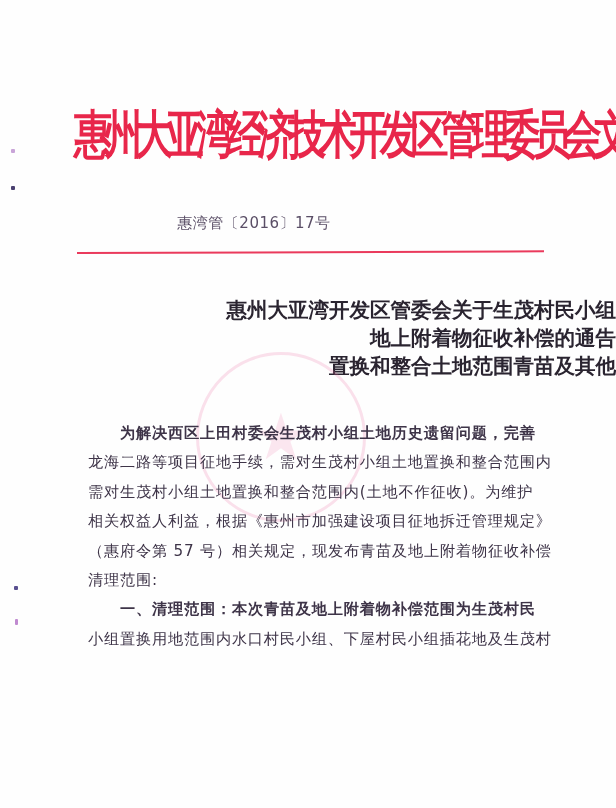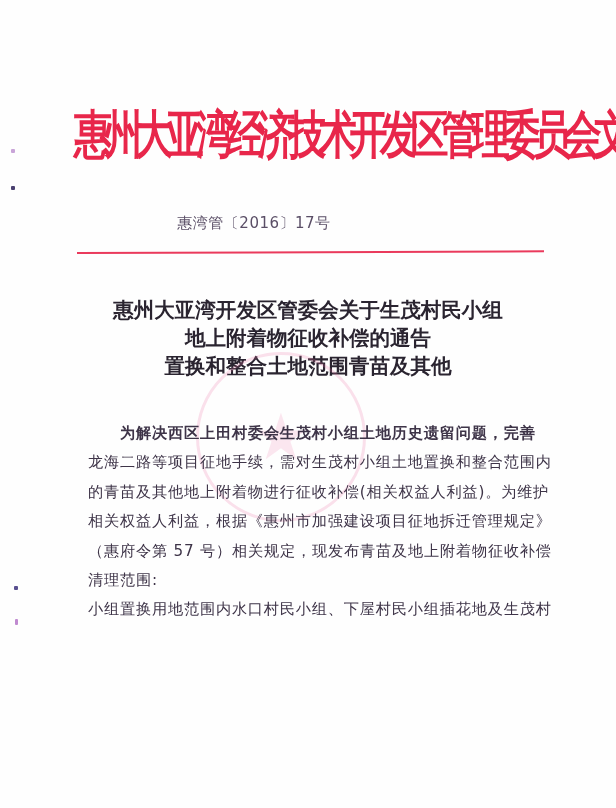--- a/index.html
+++ b/index.html
@@ -64,21 +64,21 @@
       left: 0;
       width: 616px;
       top: 296px;
       text-align: center;
       color: #2a2430;
       font-family: "DejaVu Serif", serif;
       font-weight: bold;
       font-size: 20.5px;
       line-height: 28px;
     }
-    .notice-title div { white-space: nowrap; }
+    .notice-title div { white-space: nowrap; text-align: right; }
     .seal {
       position: absolute;
       left: 196px;
       top: 352px;
       width: 170px;
       height: 170px;
       border-radius: 50%;
       border: 3px solid rgba(236, 120, 170, 0.22);
       box-sizing: border-box;
       pointer-events: none;
@@ -138,20 +138,21 @@
     <div>置换和整合土地范围青苗及其他</div>
   </div>
 
   <div class="seal">
     <div class="seal-inner">★</div>
   </div>
 
   <div class="body-text">
     <span class="line indent">为解决西区上田村委会生茂村小组土地历史遗留问题，完善</span>
     <span class="line">龙海二路等项目征地手续，需对生茂村小组土地置换和整合范围内</span>
-    <span class="line">的青苗及其他地上附着物进行征收补偿(相关权益人利益)。为维护</span>
+    <span class="line">需对生茂村小组土地置换和整合范围内(土地不作征收)。为维护</span>
     <span class="line">相关权益人利益，根据《惠州市加强建设项目征地拆迁管理规定》</span>
     <span class="line">（惠府令第 57 号）相关规定，现发布青苗及地上附着物征收补偿</span>
     <span class="line">清理范围:</span>
+    <span class="line indent">一、清理范围：本次青苗及地上附着物补偿范围为生茂村民</span>
     <span class="line">小组置换用地范围内水口村民小组、下屋村民小组插花地及生茂村</span>
   </div>
 
 </div>
 
 </body></html>

